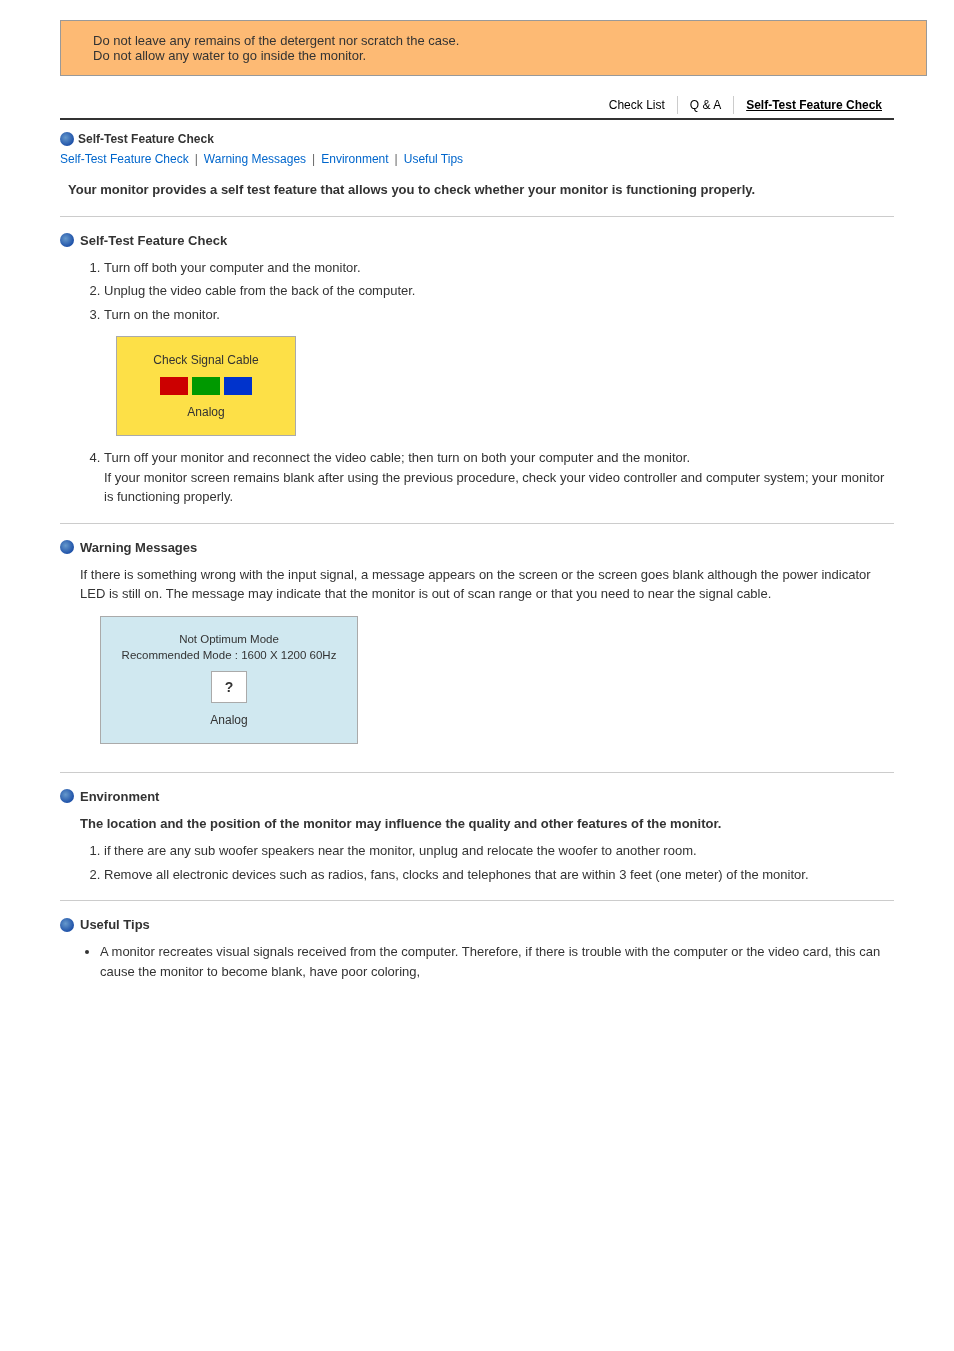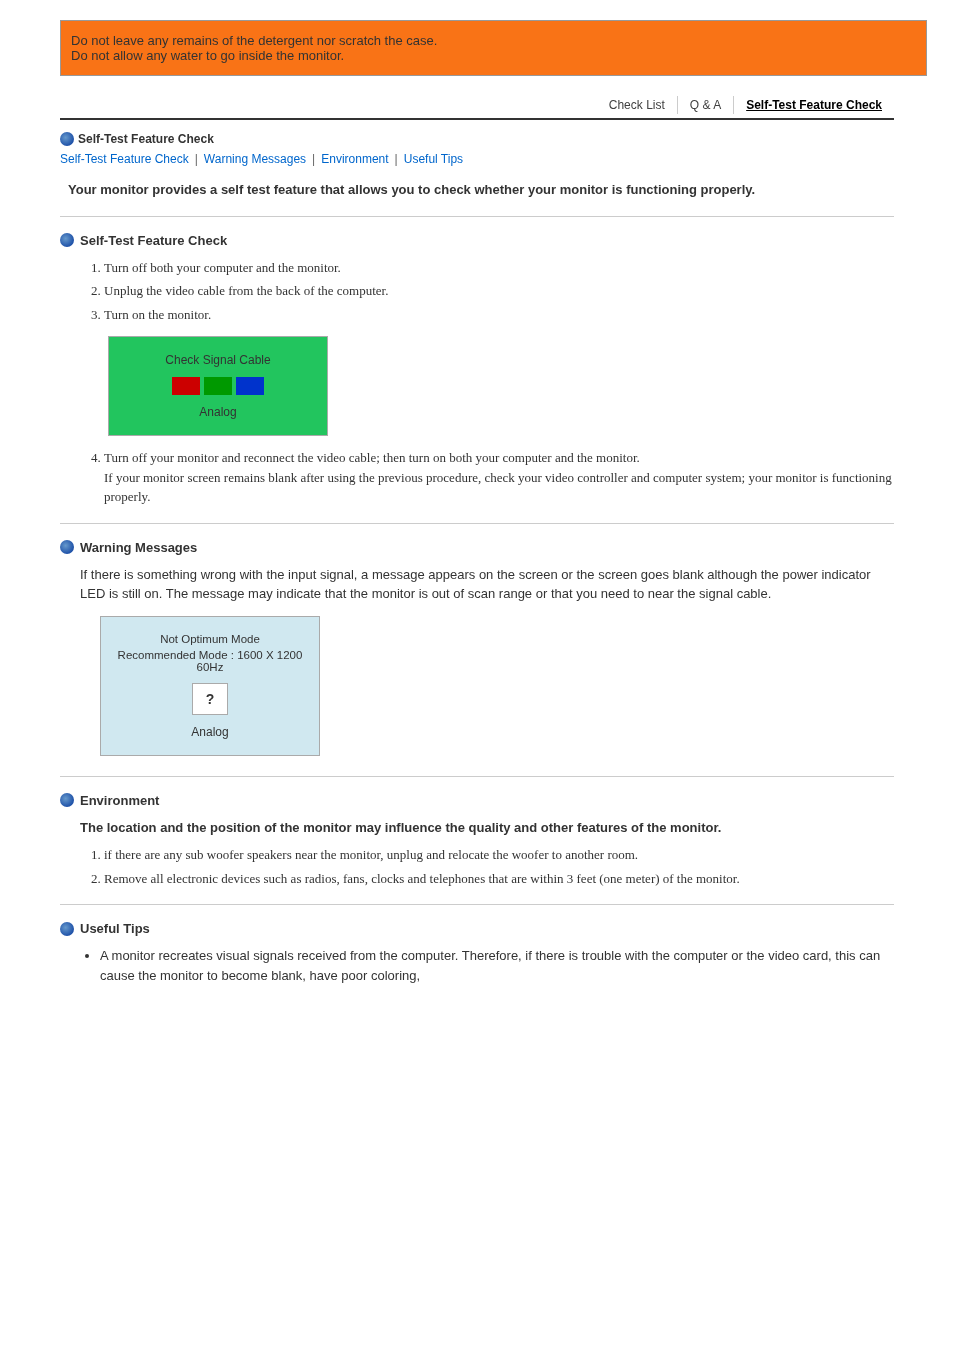--- a/index.html
+++ b/index.html
@@ -7,36 +7,36 @@
       font-family: Arial, sans-serif;
       font-size: 13px;
       color: #333;
       background: #fff;
       width: 954px;
     }
 
     .top-notice-box {
       border: 1px solid #999;
       margin: 20px 27px 0 60px;
-      padding: 12px 10px;
-      background: #f97316;
+      padding: 12px 32px;
+      background: #fdba74;
     }
 
     .nav-tabs-container {
       display: flex;
       justify-content: flex-end;
       align-items: flex-end;
       margin: 20px 60px 0 60px;
       border-bottom: 2px solid #333;
       padding-bottom: 4px;
     }
 
     .nav-tab {
       font-size: 12px;
-      color: #404040;
+      color: #000000;
       padding: 2px 12px;
       cursor: pointer;
       border-right: 1px solid #ccc;
       text-decoration: none;
     }
     .nav-tab:last-child {
       border-right: none;
     }
     .nav-tab.active {
       color: #000;
@@ -112,41 +112,40 @@
       font-weight: bold;
     }
 
     .section-body {
       margin-left: 20px;
     }
 
     ol {
       margin-left: 24px;
       margin-bottom: 8px;
-      font-family: Liberation Serif, serif;
     }
     ol li {
       margin-bottom: 4px;
       line-height: 1.5;
     }
     ul {
       margin-left: 20px;
       margin-bottom: 8px;
     }
     ul li {
       margin-bottom: 4px;
       line-height: 1.5;
       list-style-type: disc;
     }
 
     .signal-box {
       border: 1px solid #aaa;
-      background: #22c55e;
-      width: 220px;
-      margin: 12px 0 12px 28px;
+      background: #fde047;
+      width: 180px;
+      margin: 12px 0 12px 36px;
       padding: 16px;
       text-align: center;
       font-size: 12px;
       color: #333;
     }
 
     .signal-box .signal-title {
       margin-bottom: 10px;
       font-size: 12px;
     }
@@ -164,22 +163,22 @@
     }
 
     .signal-box .analog-label {
       font-size: 12px;
       margin-top: 8px;
     }
 
     .warning-box {
       border: 1px solid #aaa;
       background: #d0e8f0;
-      width: 220px;
-      margin: 12px 0 20px 20px;
+      width: 258px;
+      margin: 12px 0 28px 20px;
       padding: 16px;
       text-align: center;
       font-size: 12px;
       color: #333;
     }
 
     .warning-box .warn-title {
       margin-bottom: 4px;
       font-size: 11.5px;
     }

